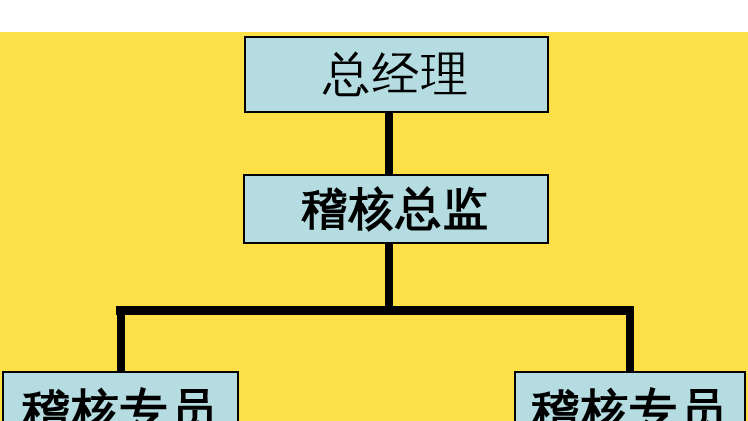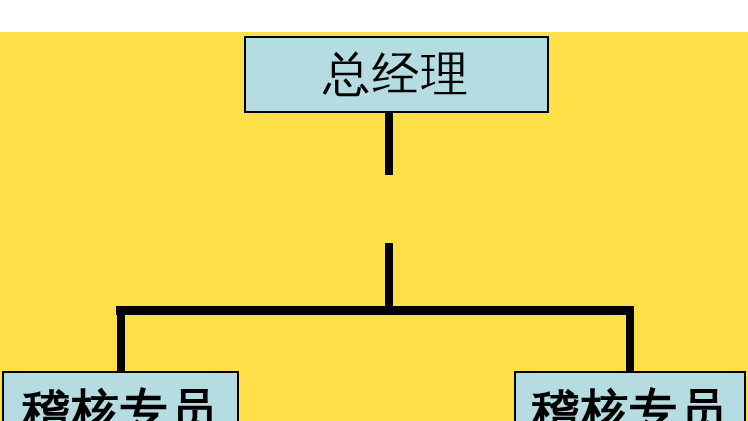--- a/index.html
+++ b/index.html
@@ -108,20 +108,23 @@
 <body>
 
 <div id="chart-canvas">
 
   <div class="node-box" id="node-general-manager">
     <span>总经理</span>
   </div>
 
   <div class="connector" id="connector-gm-to-director"></div>
 
+  <div class="node-box" id="node-audit-director">
+    <span>稽核总监</span>
+  </div>
 
   <div class="connector" id="connector-director-stem"></div>
 
   <div class="connector" id="connector-horizontal-bus"></div>
 
   <div class="connector" id="connector-drop-left"></div>
 
   <div class="connector" id="connector-drop-right"></div>
 
   <div class="node-box" id="node-audit-specialist-left">

